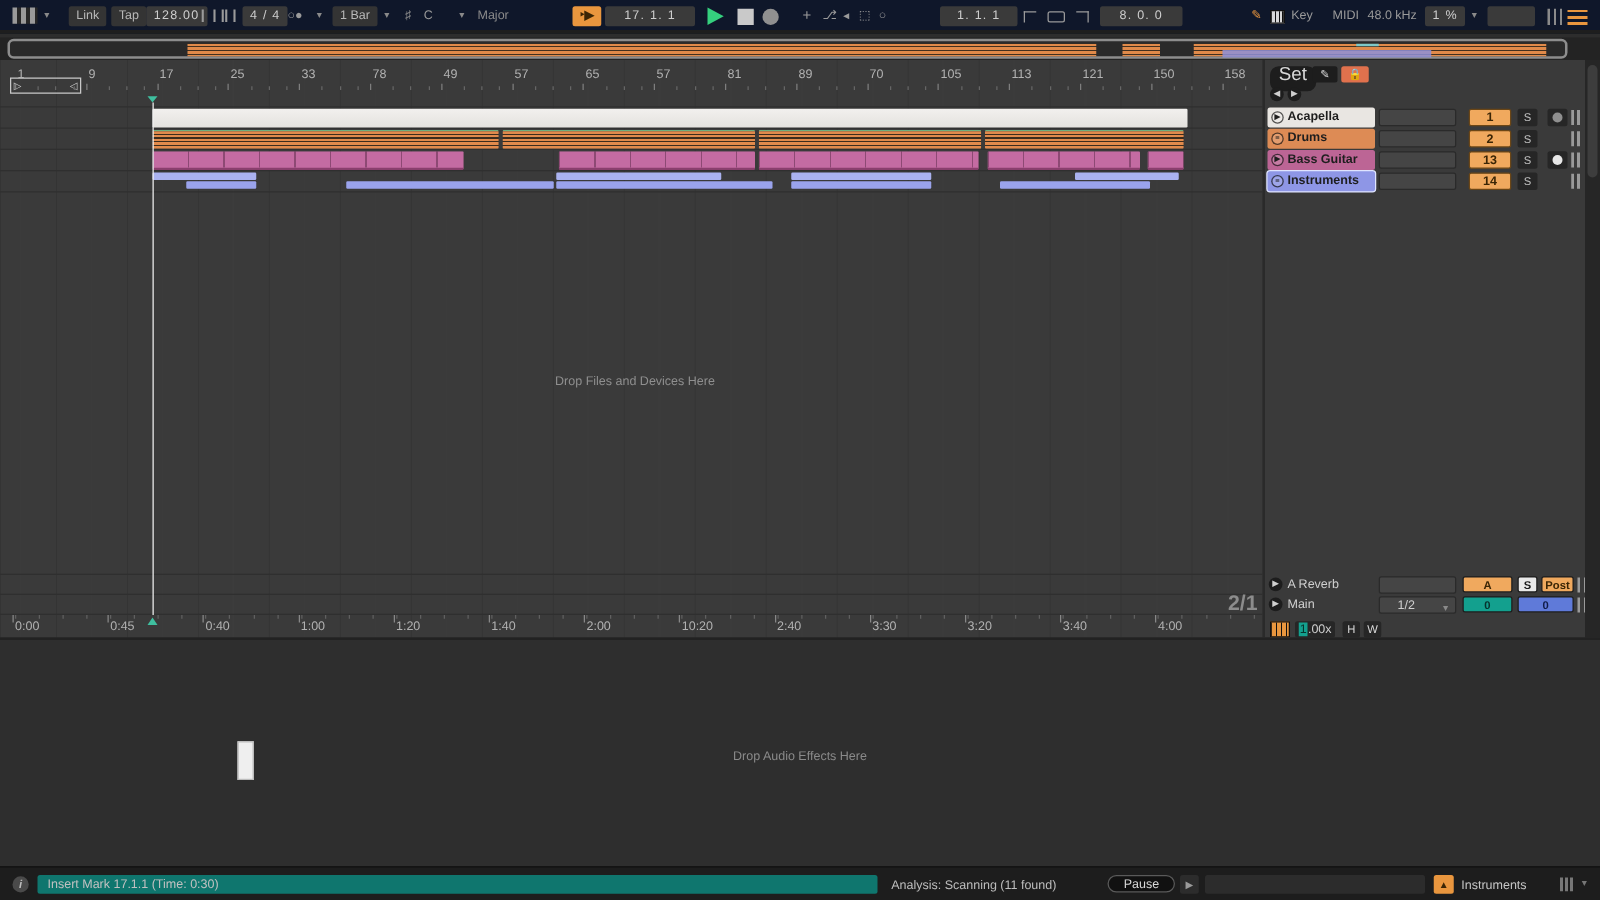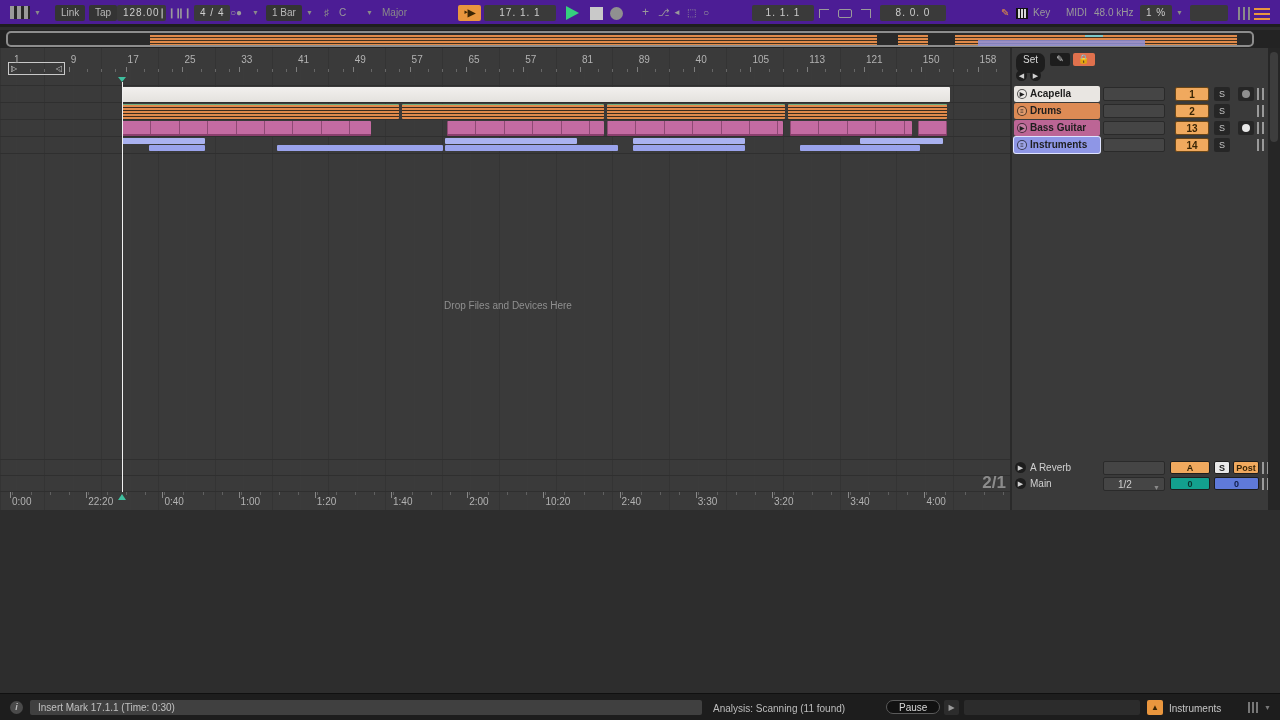--- a/index.html
+++ b/index.html
@@ -4,21 +4,21 @@
 <style>
   * { margin:0; padding:0; box-sizing:border-box; }
   html,body { background:#1b1b1b; }
   #app { position:relative; width:1280px; height:720px; overflow:hidden;
          background:#2d2d2d; font-family:"Liberation Sans", sans-serif;
          color:#b5b5b5; font-size:10px; -webkit-font-smoothing:antialiased; }
   .abs { position:absolute; }
 
   
   #toolbar { position:absolute; left:0; top:0; width:1280px; height:27px;
-             background:#4c1d95; border-bottom:3px solid #1e1e1e; }
+             background:#0f172a; border-bottom:3px solid #1e1e1e; }
   .tbtn, .tdisp { position:absolute; top:5px; height:16px; line-height:15px;
              background:#343434; border-radius:2px; color:#b8b8b8;
              padding:0 6px; font-size:10px; white-space:nowrap; }
   .tdisp { background:#3a3a3a; color:#cecece; letter-spacing:1px; }
   .tglyph { position:absolute; top:5px; height:16px; line-height:15px; color:#9a9a9a; font-size:10px; }
   .caret { font-size:7px; color:#8a8a8a; }
   .winbars { position:absolute; left:10px; top:6px; width:20px; height:13px;
              background:repeating-linear-gradient(90deg,#9a9a9a 0 4px,#272727 4px 7px); }
   .follow { background:#e9963e !important; color:#3a2505 !important; font-weight:bold; }
   .playtri { width:0;height:0;border-left:13px solid #35d07e;border-top:7px solid transparent;border-bottom:7px solid transparent; top:6px; }
@@ -73,21 +73,21 @@
   .time-label { position:absolute; top:448px; color:#b2b2b2; font-size:10px; }
   .time-tick { position:absolute; top:444px; width:1px; height:6px; background:#888; }
   .time-tick.minor { height:3px; background:#606060; }
   #ratio { position:absolute; left:972px; top:425px; width:34px; text-align:right;
            font-size:17px; font-weight:bold; color:#8c8c8c; }
 
   
   #panel { position:absolute; left:1010px; top:48px; width:258px; height:462px; background:#3a3a3a;
            border-left:2px solid #2a2a2a; }
   .pill { position:absolute; background:#1d1d1d; color:#d8d8d8; border-radius:7px;
-          height:20px; line-height:13px; padding:0 7px; font-size:10px; }
+          height:20px; line-height:13px; padding:0 7px; font-size:15px; }
   .sqbtn { position:absolute; height:13px; line-height:13px; text-align:center;
            background:#1d1d1d; color:#d8d8d8; border-radius:2px; font-size:9px; }
   .lockbtn { background:#e0714d; color:#2a1205; }
   .navcirc { position:absolute; width:11px; height:11px; border-radius:50%; background:#1d1d1d;
              color:#cfcfcf; font-size:7px; text-align:center; line-height:11px; }
   .t-row { position:absolute; left:0; width:258px; height:16px; }
   .t-name { position:absolute; left:2px; width:86px; height:16px; border-radius:2px;
             color:#1e1e1e; font-weight:bold; font-size:10px; line-height:16px; padding-left:3px;
             white-space:nowrap; overflow:hidden; }
   .t-ico { display:inline-block; width:10px; height:10px; border:1px solid rgba(0,0,0,.65);
@@ -113,21 +113,21 @@
   #devarea { position:absolute; left:0; top:510px; width:1280px; height:183px; background:#2e2e2e;
              border-top:2px solid #222; }
   #devchip { position:absolute; left:190px; top:81px; width:13px; height:31px;
              background:#efefef; border:1px solid #bdbdbd; }
   #drop-dev { position:absolute; left:500px; top:88px; width:280px; text-align:center; color:#8a8a8a; }
   #statusbar { position:absolute; left:0; top:693px; width:1280px; height:27px; background:#1d1d1d;
                border-top:1px solid #101010; }
   .infoicon { position:absolute; left:10px; top:7px; width:13px; height:13px; border-radius:50%;
               background:#4a4a4a; color:#bdbdbd; text-align:center; line-height:13px;
               font-size:9px; font-style:italic; font-weight:bold; }
-  #msgbox { position:absolute; left:30px; top:6px; width:672px; height:15px; background:#404040;
+  #msgbox { position:absolute; left:30px; top:6px; width:672px; height:15px; background:#0f766e;
             border-radius:2px; line-height:15px; padding-left:8px; color:#c0c0c0; }
   #analysis { position:absolute; left:713px; top:9px; color:#bdbdbd; }
   #pausebtn { position:absolute; left:886px; top:6px; height:14px; line-height:13px; padding:0 12px;
               background:#111; border:1px solid #5a5a5a; border-radius:8px; color:#d8d8d8; }
   #sb-play { position:absolute; left:944px; top:6px; width:15px; height:15px; background:#2c2c2c;
              border-radius:2px; color:#9a9a9a; font-size:8px; text-align:center; line-height:15px; }
   #sb-box { position:absolute; left:964px; top:6px; width:176px; height:15px; background:#2c2c2c; border-radius:2px; }
   #sb-up { position:absolute; left:1147px; top:6px; width:16px; height:15px; background:#e9963e;
            border-radius:2px; color:#3a2505; font-size:8px; text-align:center; line-height:15px; }
   #sb-track { position:absolute; left:1169px; top:9px; color:#c5c5c5; }
@@ -209,35 +209,35 @@
         <div class="bar-label" style="left: 14px;">1</div>
         <div class="bar-tick" style="left: 12px;"></div>
         <div class="bar-label" style="left: 70.8px;">9</div>
         <div class="bar-tick" style="left: 68.8px;"></div>
         <div class="bar-label" style="left: 127.6px;">17</div>
         <div class="bar-tick" style="left: 125.6px;"></div>
         <div class="bar-label" style="left: 184.4px;">25</div>
         <div class="bar-tick" style="left: 182.4px;"></div>
         <div class="bar-label" style="left: 241.2px;">33</div>
         <div class="bar-tick" style="left: 239.2px;"></div>
-        <div class="bar-label" style="left: 298px;">41</div>
+        <div class="bar-label" style="left: 298px;">78</div>
         <div class="bar-tick" style="left: 296px;"></div>
         <div class="bar-label" style="left: 354.8px;">49</div>
         <div class="bar-tick" style="left: 352.8px;"></div>
         <div class="bar-label" style="left: 411.6px;">57</div>
         <div class="bar-tick" style="left: 409.6px;"></div>
         <div class="bar-label" style="left: 468.4px;">65</div>
         <div class="bar-tick" style="left: 466.4px;"></div>
         <div class="bar-label" style="left: 525.2px;">57</div>
         <div class="bar-tick" style="left: 523.2px;"></div>
         <div class="bar-label" style="left: 582px;">81</div>
         <div class="bar-tick" style="left: 580px;"></div>
         <div class="bar-label" style="left: 638.8px;">89</div>
         <div class="bar-tick" style="left: 636.8px;"></div>
-        <div class="bar-label" style="left: 695.6px;">40</div>
+        <div class="bar-label" style="left: 695.6px;">70</div>
         <div class="bar-tick" style="left: 693.6px;"></div>
         <div class="bar-label" style="left: 752.4px;">105</div>
         <div class="bar-tick" style="left: 750.4px;"></div>
         <div class="bar-label" style="left: 809.2px;">113</div>
         <div class="bar-tick" style="left: 807.2px;"></div>
         <div class="bar-label" style="left: 866px;">121</div>
         <div class="bar-tick" style="left: 864px;"></div>
         <div class="bar-label" style="left: 922.8px;">150</div>
         <div class="bar-tick" style="left: 920.8px;"></div>
         <div class="bar-label" style="left: 979.6px;">158</div>
@@ -321,21 +321,21 @@
         <div class="clip clip-inst" style="left: 149px; width: 56px; top: 97px;"></div>
         <div class="clip clip-inst" style="left: 277px; width: 166px; top: 97px;"></div>
         <div class="clip clip-inst" style="left: 445px; width: 173px; top: 97px;"></div>
         <div class="clip clip-inst" style="left: 633px; width: 112px; top: 97px;"></div>
         <div class="clip clip-inst" style="left: 800px; width: 120px; top: 97px;"></div>
       </div>
     <div id="drop-arr">Drop Files and Devices Here</div>
     <div id="time-ruler">
         <div class="time-label" style="left: 12px;">0:00</div>
         <div class="time-tick" style="left: 10px;"></div>
-        <div class="time-label" style="left: 88.2px;">22:20</div>
+        <div class="time-label" style="left: 88.2px;">0:45</div>
         <div class="time-tick" style="left: 86.2px;"></div>
         <div class="time-label" style="left: 164.4px;">0:40</div>
         <div class="time-tick" style="left: 162.4px;"></div>
         <div class="time-label" style="left: 240.6px;">1:00</div>
         <div class="time-tick" style="left: 238.6px;"></div>
         <div class="time-label" style="left: 316.8px;">1:20</div>
         <div class="time-tick" style="left: 314.8px;"></div>
         <div class="time-label" style="left: 393px;">1:40</div>
         <div class="time-tick" style="left: 391px;"></div>
         <div class="time-label" style="left: 469.2px;">2:00</div>
@@ -466,26 +466,36 @@
 
     <div class="t-row" style="top:428px">
       <span class="navcirc" style="left:3px;top:2px">▶</span>
       <span class="r-name" style="left:18px">Main</span>
       <span class="t-input" style="line-height:13px;color:#cfcfcf;padding-left:14px"><span>1/2</span><span class="caret" style="position:absolute;right:4px;top:3px">▼</span></span>
       <span class="rbtn" style="left:158px;width:40px;background:#13a08e;color:#07332d">0</span>
       <span class="rbtn" style="left:202px;width:45px;background:#5f7ad9;color:#101d4a">0</span>
       <span class="t-meter" style="left:250px"></span>
     </div>
 
+    <div class="t-row" style="top:448px">
+      <span class="abs" style="left:4px;top:1px;width:16px;height:13px;background:#e9963e;border:1px solid #111;background-image:repeating-linear-gradient(90deg,#111 0 1px,transparent 1px 4px)"></span>
+      <span class="abs" style="left:24px;top:1px;width:32px;height:13px;background:#262626;border-radius:2px;line-height:13px;text-align:center;color:#cfcfcf"><span style="background:#13a08e;color:#07332d;padding:0 1px">1</span><span>.00x</span></span>
+      <span class="sqbtn" style="left:62px;top:1px;width:14px;background:#262626">H</span>
+      <span class="sqbtn" style="left:79px;top:1px;width:14px;background:#262626">W</span>
+    </div>
   </div>
 
   <div id="scrollcol">
       <div id="scrollthumb"></div>
     </div>
 
+  <div id="devarea">
+    <div id="devchip"></div>
+    <div id="drop-dev">Drop Audio Effects Here</div>
+  </div>
 
   <div id="statusbar">
     <span class="infoicon">i</span>
     <div id="msgbox">Insert Mark 17.1.1 (Time: 0:30)</div>
     <span id="analysis">Analysis: Scanning (11 found)</span>
     <span id="pausebtn">Pause</span>
     <span id="sb-play">▶</span>
     <span id="sb-box"></span>
     <span id="sb-up">▲</span>
     <span id="sb-track">Instruments</span>

